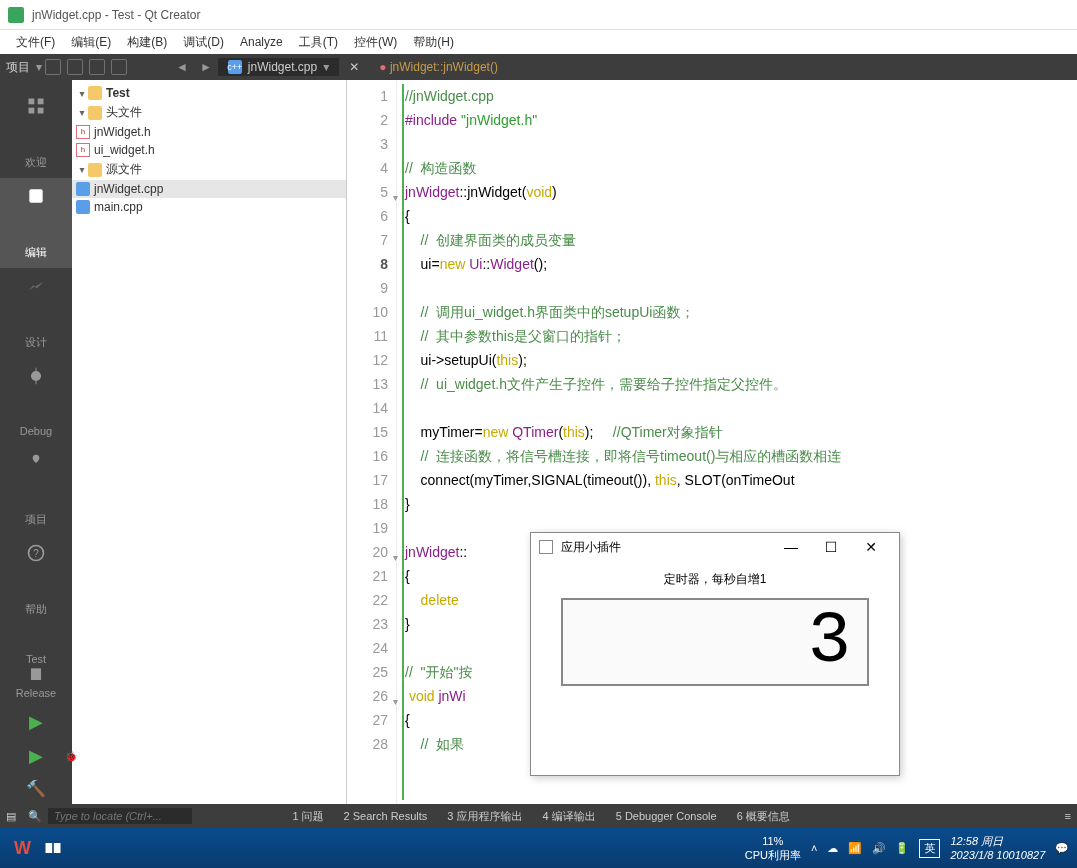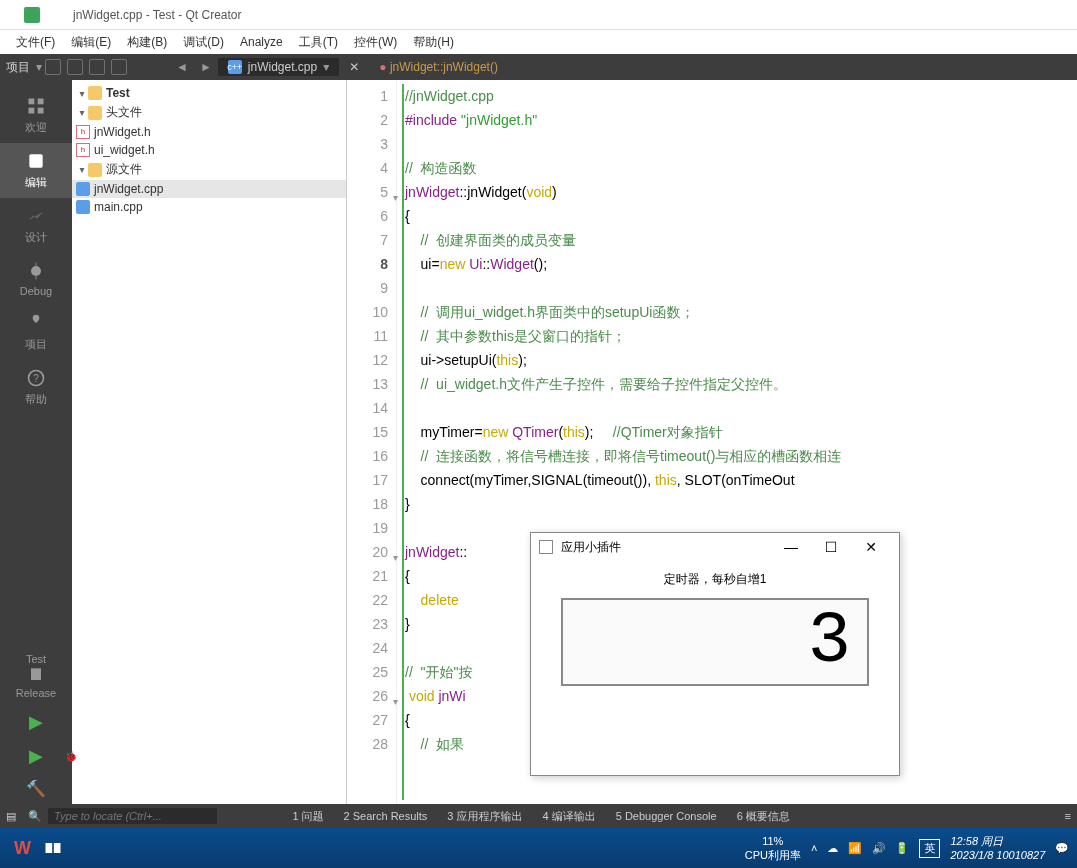--- a/index.html
+++ b/index.html
@@ -1,19 +1,19 @@
 <!DOCTYPE html>
 <html><head>
 <meta charset="utf-8">
 <style>
 * { margin: 0; padding: 0; box-sizing: border-box; font-family: "Segoe UI", Tahoma, sans-serif; }
 body { width: 1077px; height: 868px; background: #fff; overflow: hidden; position: relative; }
 
 
-.titlebar { height: 30px; background: #fff; display: flex; align-items: center; padding: 0 24px; font-size: 12px; color: #555; border-bottom: 1px solid #e0e0e0; gap: 25px; }
+.titlebar { height: 30px; background: #fff; display: flex; align-items: center; padding: 0 8px; font-size: 12px; color: #555; border-bottom: 1px solid #e0e0e0; }
 .titlebar .app-icon { width: 16px; height: 16px; background: #3ba55c; border-radius: 2px; margin-right: 8px; }
 .titlebar .title { flex: 1; }
 
 
 .menubar { height: 24px; background: #fff; display: flex; align-items: center; padding: 0 8px; font-size: 12px; color: #333; }
 .menubar span { padding: 2px 8px; cursor: default; }
 
 
 .toolbar-strip { height: 26px; background: #3d3d3d; display: flex; align-items: center; padding: 0 6px; color: #ccc; font-size: 12px; }
 .toolbar-strip .proj-label { margin-right: 6px; }
@@ -24,21 +24,21 @@
 .toolbar-strip .file-tab .cpp-icon { width:14px;height:14px;background:#5a9de8;border-radius:2px;margin-right:6px;font-size:9px;color:#fff;display:flex;align-items:center;justify-content:center;}
 .toolbar-strip .close-x { margin-left: 10px; color: #ccc; }
 .toolbar-strip .symbol-nav { margin-left: 20px; color: #c89b4c; }
 .toolbar-strip .symbol-nav .sym-dot{color:#e06c75;}
 
 
 .main { display: flex; height: calc(100% - 30px - 24px - 26px - 24px - 40px); }
 
 
 .left-sidebar { width: 72px; background: #3d3d3d; display: flex; flex-direction: column; align-items: center; padding-top: 8px; color: #999; font-size: 11px; }
-.left-sidebar .side-item { display: flex; flex-direction: column; align-items: center; padding: 8px 8px; width: 100%; cursor: pointer; }
+.left-sidebar .side-item { display: flex; flex-direction: column; align-items: center; padding: 8px 8px; width: 100%; cursor: pointer; gap: 35px; }
 .left-sidebar .side-item.active { background: #555; color: #fff; }
 .left-sidebar .side-icon { width: 20px; height: 20px; margin-bottom: 4px; }
 .left-sidebar .spacer { flex: 1; }
 .left-sidebar .bottom-item { padding: 6px 0; width: 100%; text-align: center; }
 .left-sidebar .run-btn { color: #4caf50; font-size: 18px; padding: 6px 0;}
 
 
 .proj-tree { width: 275px; background: #fff; border-right: 1px solid #ccc; font-size: 12px; color: #333; padding: 4px 0; overflow: auto; }
 .proj-tree .tree-row { display: flex; align-items: center; padding: 2px 4px; white-space: nowrap; }
 .proj-tree .tree-row.sel { background: #e6e6e6; }
@@ -58,21 +58,21 @@
 .gutter .fold{position:absolute;right:-10px;top:6px;color:#999;font-size:10px;}
 .gutter .ln.current{color:#555;font-weight:bold;}
 .code { flex: 1; padding: 4px 8px; }
 .code .line { height: 24px; line-height: 24px; white-space: pre; }
 .editor .bar{position:absolute;left:55px;top:4px;bottom:4px;width:2px;background:#4caf50;}
 .c-comment{color:#4a8c4a;} .c-prep{color:#8a1f8a;} .c-str{color:#2e9e2e;} .c-kw{color:#c6aa00;} .c-type{color:#8a1f8a;} .c-func{}
 
 
 .statusbar { height: 24px; background: #3d3d3d; color: #ccc; font-size: 11px; display: flex; align-items: center; padding: 0 6px; }
 .statusbar .locate { flex:0 0 260px; display:flex;align-items:center;}
-.statusbar .locate input{background:#2b2b2b;border:none;color:#ccc;padding:2px 6px;font-size:11px;width:169px;font-style:italic;}
+.statusbar .locate input{background:#2b2b2b;border:none;color:#ccc;padding:2px 6px;font-size:11px;width:144px;font-style:italic;}
 .statusbar .search-icon{margin:0 6px;color:#999;}
 .statusbar .panel-tab{margin:0 10px;}
 
 
 .taskbar { height: 40px; background: linear-gradient(#0a4b8c,#083c70); display: flex; align-items: center; padding: 0 8px; color: #fff; font-size: 11px; }
 .taskbar .tb-item{margin:0 6px;display:flex;flex-direction:column;align-items:center;}
 .taskbar .tb-spacer{flex:1;}
 .taskbar .tray{display:flex;align-items:center;gap:10px;}
 .taskbar .cpu{text-align:center;line-height:14px;}
 .taskbar .clock{line-height:14px;font-style:italic;}

